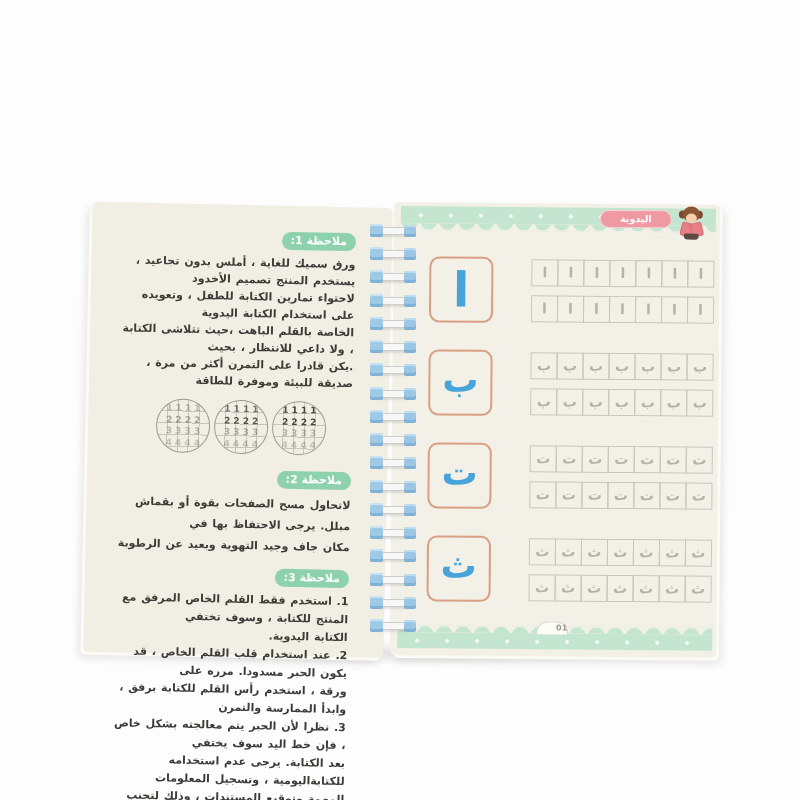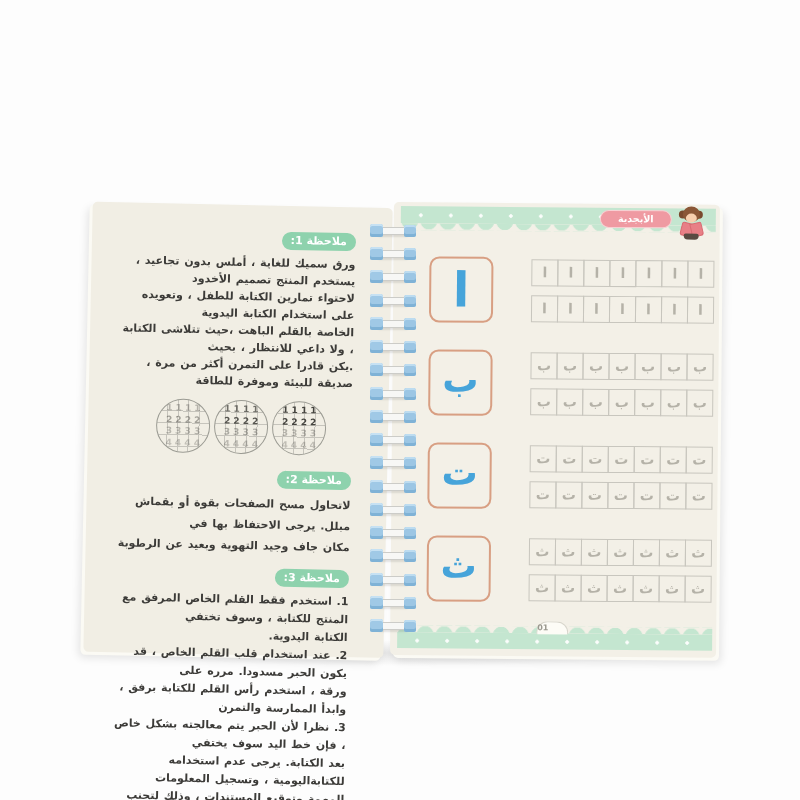--- a/index.html
+++ b/index.html
@@ -83,21 +83,21 @@
   .girl .face{position:absolute;left:8px;top:7px;width:11px;height:9px;border-radius:50%;background:#f7cfae;}
   .girl .book-l,.girl .book-r{position:absolute;top:16px;width:10px;height:12px;background:#e87f86;border:1px solid #d96a72;}
   .girl .book-l{left:3px;transform:rotate(14deg);border-radius:2px 0 0 3px;}
   .girl .book-r{left:13px;transform:rotate(-14deg);border-radius:0 2px 3px 0;}
   .girl .legs{position:absolute;left:6px;top:27px;width:15px;height:6px;background:#5a4a42;border-radius:2px 2px 4px 4px;}
   
   .pagenum-cloud{
     position:absolute;bottom:22px;left:146px;width:30px;height:12px;z-index:3;
     background:#fdfcf6;border:1px solid #d8d6cc;border-bottom:none;
     border-radius:14px 14px 2px 2px;
-    color:#9a988e;font-size:8px;font-weight:bold;line-height:12px;text-align:left;
+    color:#9a988e;font-size:8px;font-weight:bold;line-height:12px;text-align:right;
   }
   
   .letters-col{position:absolute;left:36px;top:54px;right:40px;display:flex;flex-direction:column;gap:27px;}
   .letter-section{display:flex;flex-direction:row;align-items:stretch;height:66px;}
   .letter-box{
     width:60px;height:62px;border:2px solid #d89f83;border-radius:10px;
     background:#f3f0e7;display:flex;align-items:center;justify-content:center;
     color:#46a4da;font-weight:bold;flex:none;
   }
   .letter-box span{font-size:36px;line-height:1;transform:translateY(-3px);}
@@ -174,21 +174,21 @@
 2. عند استخدام قلب القلم الخاص ، قد يكون الحبر مسدودا. مرره على
 ورقة ، استخدم رأس القلم للكتابة برفق ، وابدأ الممارسة والتمرن
 3. نظرا لأن الحبر يتم معالجته بشكل خاص ، فإن خط اليد سوف يختفي
 بعد الكتابة. يرجى عدم استخدامه للكتابةاليومية ، وتسجيل المعلومات
 المهمة وتوقيع المستندات ، وذلك لتجنب فقدان أي كتابة لك .</p>
     </div>
   </div>
 
   <div class="page page-right">
     <div class="strip header"></div>
-    <div class="title-pill">الأبجدية</div>
+    <div class="title-pill">اليدوية</div>
     <div class="girl">
       <div class="bun-l"></div>
       <div class="bun-r"></div>
       <div class="hair"></div>
       <div class="face"></div>
       <div class="book-l"></div>
       <div class="book-r"></div>
       <div class="legs"></div>
     </div>
 

